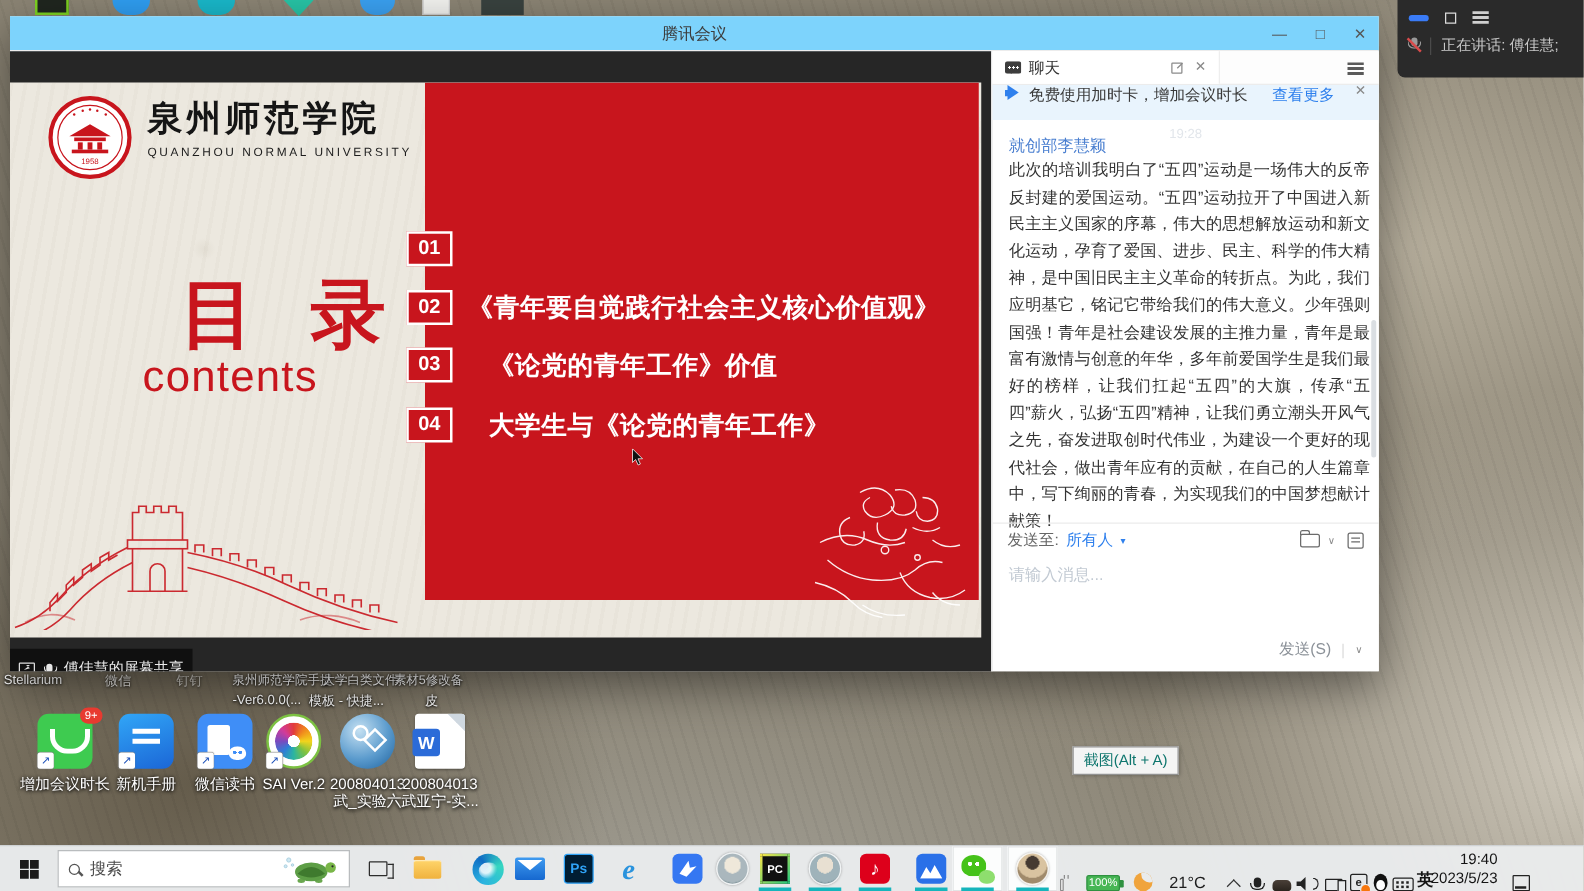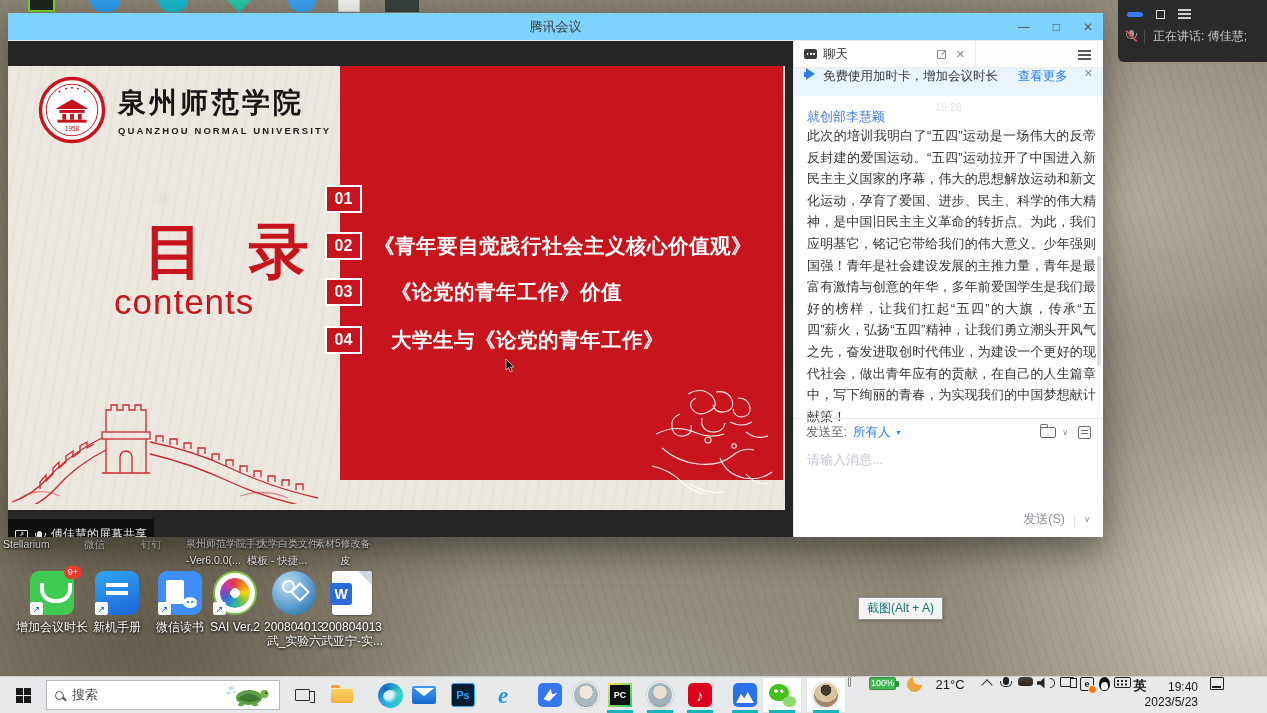--- a/index.html
+++ b/index.html
@@ -22,23 +22,23 @@
 .titlebar{position:relative;height:28px;background:#7dd3fc;border-bottom:1px solid #ececec}
 .title{position:absolute;inset:0;line-height:28px;text-align:center;font-size:13px;color:#3c3c3c}
 .winctl{position:absolute;right:10px;top:0;height:28px;display:flex;gap:23px;align-items:center;color:#555;font-size:12px}
 .winctl span{cursor:default}
 .sharearea{position:absolute;left:0;top:28px;width:785px;height:496px;background:#262626;overflow:hidden}
 .slide{position:absolute;left:0;top:25px;width:777px;height:444px;background:
  radial-gradient(9px 9px at 20% 30%,rgba(150,140,118,.10),transparent),
  radial-gradient(7px 7px at 70% 60%,rgba(150,140,118,.10),transparent),
  repeating-linear-gradient(100deg,rgba(160,150,130,.05) 0 3px,transparent 3px 11px),#ece8df;overflow:hidden}
 .redblock{position:absolute;left:332px;top:0;width:443px;height:414px;background:#c8151d}
-.logo{position:absolute;left:30px;top:10px;display:flex;align-items:center;gap:12px}
+.logo{position:absolute;left:30px;top:10px;display:flex;align-items:flex-start;gap:12px}
 .logotext .cn{font-family:"DejaVu Serif","Liberation Serif",serif;font-weight:bold;font-size:28px;color:#151515;letter-spacing:3px}
-.logotext .en{font-size:9.5px;letter-spacing:2.1px;color:#1d1d1d;margin-top:3px;font-weight:bold}
+.logotext .en{font-size:9.5px;letter-spacing:2.1px;color:#1d1d1d;margin-top:3px;font-weight:normal}
 .mulu{position:absolute;left:136px;top:146px;font-size:60px;font-weight:900;color:#c8151d;letter-spacing:14px;white-space:nowrap}
 .contentsword{position:absolute;left:106px;top:216px;font-size:35px;color:#c8151d;letter-spacing:1px}
 .tocrow{position:absolute;left:317px;display:flex;align-items:center}
 .tocnum{width:37px;height:28px;background:#c8151d;border:2.5px solid #fff;color:#fff;font-weight:bold;font-size:16px;display:flex;align-items:center;justify-content:center;flex:0 0 auto}
 .toctext{margin-left:12px;color:#fff;font-size:20.5px;font-weight:bold;letter-spacing:.5px;white-space:nowrap}
 .ind{padding-left:17px}
 .gw{position:absolute;left:2px;top:312px}
 .horse{position:absolute;right:0;bottom:0}
 .cursor{position:absolute;left:497px;top:293px}
 .sharebar{position:absolute;left:0;top:478px;height:19px;display:flex;align-items:center;gap:6px;padding:15px 7px;background:rgba(14,14,14,.9);color:#ececec;font-size:12px;white-space:nowrap}
@@ -141,21 +141,21 @@
 .ava.a{background:radial-gradient(circle at 50% 38%,#efe8da 0 34%,#aab7bd 35% 72%,#87999f 73%)}
 .ava.b{background:radial-gradient(circle at 50% 38%,#e8e0d2 0 34%,#9fb3ba 35% 72%,#7e949b 73%)}
 .ava.c{background:radial-gradient(circle at 50% 30%,#453a32 0 26%,#d9c3a0 27% 58%,#a08a6b 59%)}
 .pc{width:24px;height:24px;background:#101010;border:2.5px solid #49d889;border-image:linear-gradient(135deg,#f5e34a,#27c87c) 1;color:#fff;font-weight:bold;font-size:9px;display:flex;align-items:center;justify-content:center}
 .net{width:24px;height:24px;background:#dd randomized?#dd001b;background:#dd001b;border-radius:5px;color:#fff;font-size:15px;display:flex;align-items:center;justify-content:center}
 .mtn{width:24px;height:24px;background:#2a70e8;border-radius:5px;position:relative;overflow:hidden}
 .mtn::after{content:"";position:absolute;bottom:4px;left:3px;width:18px;height:11px;background:#fff;clip-path:polygon(0 100%,28% 15%,46% 60%,65% 0,100% 100%)}
 .wx{width:27px;height:23px;position:relative}
 .wx::before{content:"";position:absolute;left:0;top:0;width:20px;height:17px;background:#45c219;border-radius:50% 50% 46% 46%;background-image:radial-gradient(circle 1.8px at 35% 42%,#fff 90%,transparent),radial-gradient(circle 1.8px at 64% 42%,#fff 90%,transparent)}
 .wx::after{content:"";position:absolute;right:0;bottom:0;width:13px;height:11px;background:#8ede6e;border-radius:50% 50% 45% 45%}
-.tray{position:absolute;top:0;height:36px;display:flex;align-items:flex-start;justify-content:center;gap:16px}
+.tray{position:absolute;top:0;height:36px;display:flex;align-items:flex-end;justify-content:center;gap:16px}
 .plug{width:9px;height:10px;background:#fdfdfd;border:1px solid #8a8a8a;border-radius:1px;position:relative;margin-right:2px}
 .plug::after{content:"";position:absolute;top:-4px;left:1.5px;width:1.5px;height:3px;background:#8a8a8a;box-shadow:3px 0 0 #8a8a8a}
 .battbody{min-width:27px;height:13px;background:#47b654;border:1px solid #2f9140;border-radius:2px;color:#fff;font-size:9px;line-height:11px;text-align:center;padding:0 1px;position:relative}
 .battbody::after{content:"";position:absolute;right:-3.5px;top:3px;width:2.5px;height:6px;background:#2f9140;border-radius:0 1px 1px 0}
 .moon{width:15px;height:15px;border-radius:50%;background:#f0a43c;position:relative;overflow:hidden}
 .moon::after{content:"";position:absolute;left:6px;top:-5px;width:13px;height:13px;border-radius:50%;background:#e9ebec}
 .temp{font-size:13px;color:#1c1c1c}
 .chev{width:8px;height:8px;border-top:1.8px solid #333;border-left:1.8px solid #333;transform:rotate(45deg);margin-top:4px}
 .mict{width:6px;height:8px;background:#222;border-radius:3px;position:relative;margin-bottom:3px}
 .mict::after{content:"";position:absolute;left:-2.8px;top:3.5px;width:10px;height:5px;border:1.5px solid #222;border-top:none;border-radius:0 0 5px 5px}

